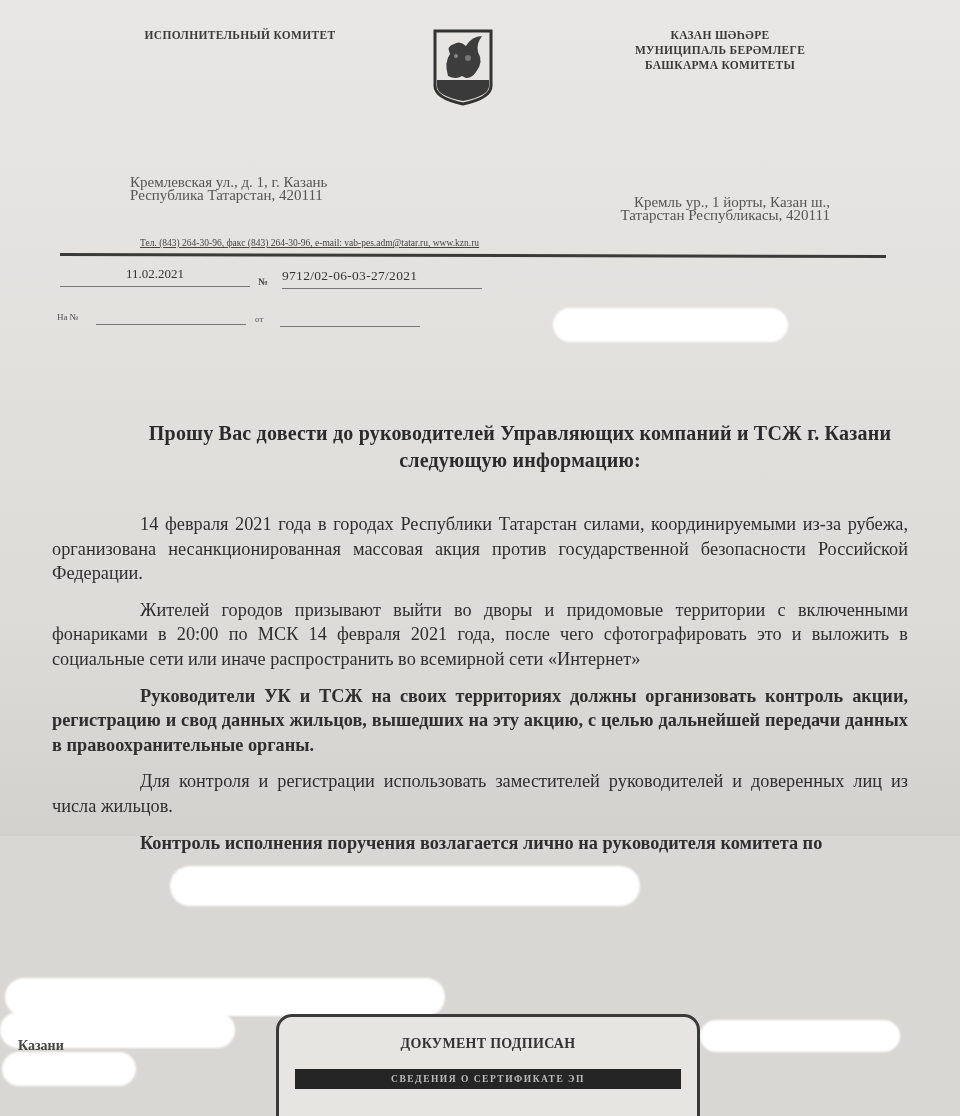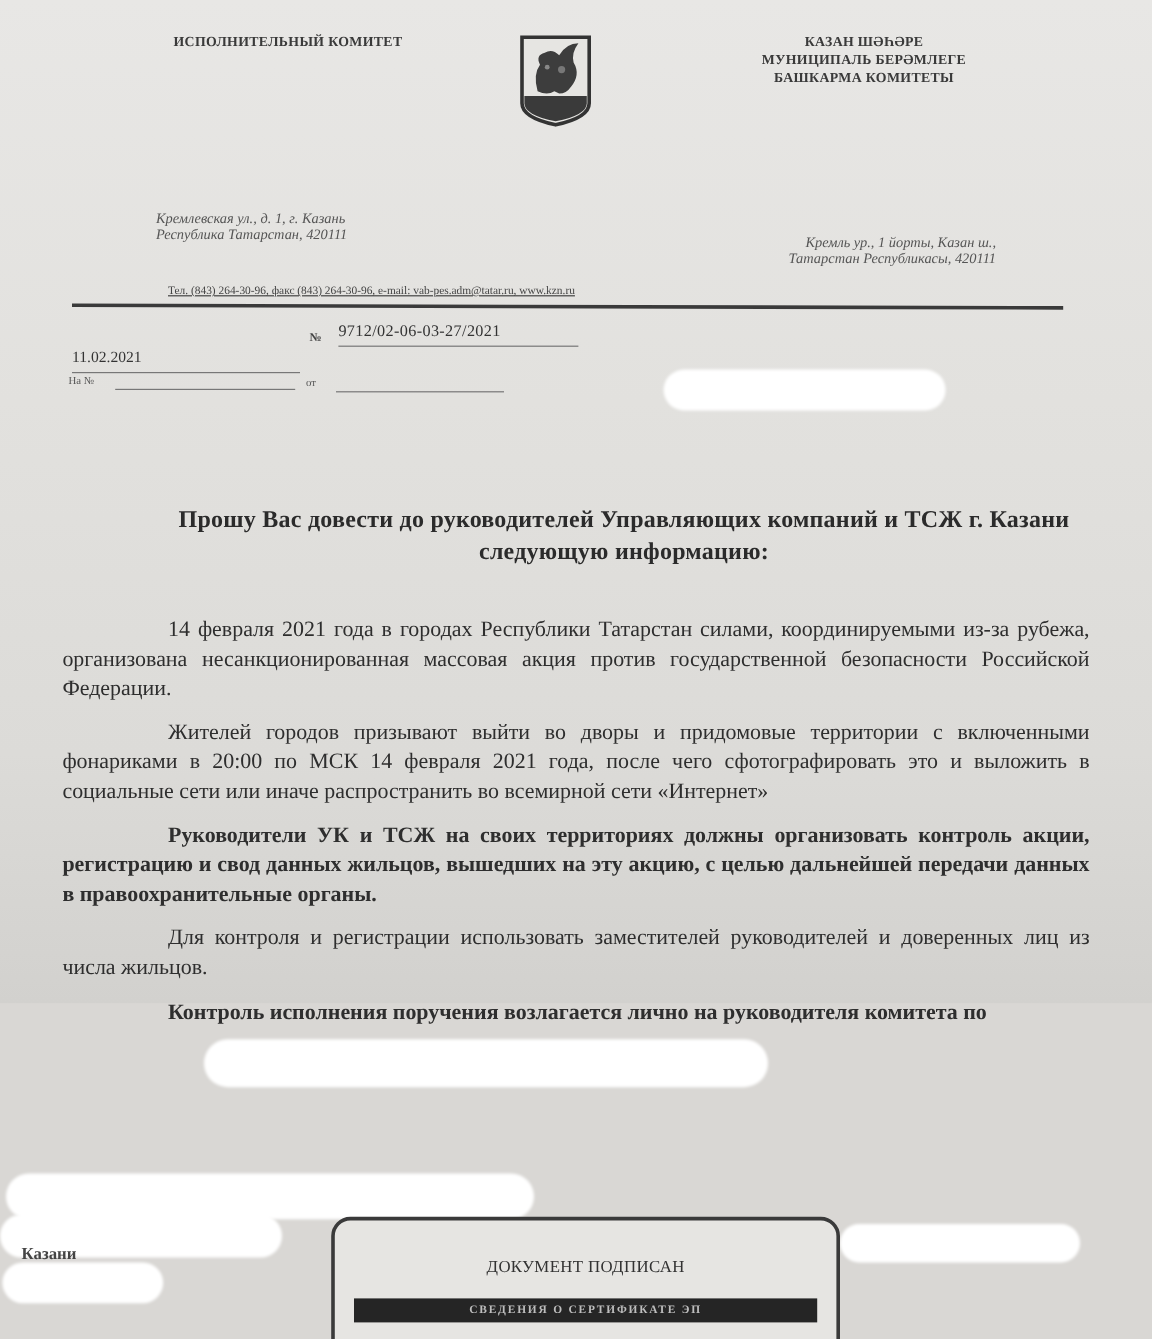--- a/index.html
+++ b/index.html
@@ -18,38 +18,38 @@
     position: absolute; text-align: center; font-weight: bold;
     font-size: 11.5px; line-height: 15px; letter-spacing: 0.3px;
     color: #3a3a3a; text-transform: uppercase;
   }
   .hdr-left { left: 80px; top: 28px; width: 320px; }
   .hdr-right { left: 575px; top: 28px; width: 290px; }
   .emblem {
     position: absolute; left: 432px; top: 28px; width: 62px; height: 78px;
   }
   .addr {
-    position: absolute; font-size: 12px; line-height: 13px; color: #555; font-style: italic;
+    position: absolute; font-size: 15px; line-height: 13px; color: #555;
   }
   .addr-left { left: 130px; top: 176px; text-align: left; }
   .addr-right { left: 600px; top: 176px; width: 230px; text-align: right; margin-top: 20px; }
   .contacts {
     position: absolute; left: 140px; top: 238px; width: 720px;
     font-size: 9.5px; color: #444; white-space: nowrap;
     text-decoration: underline;
   }
   .rule {
     position: absolute; left: 60px; top: 254px; width: 826px; height: 3px;
     background: #3a3a3a; transform: rotate(0.15deg);
   }
   .reg-line {
     position: absolute; border-bottom: 1px solid #777; height: 20px;
     font-size: 13px; color: #333;
   }
-  .reg-date { left: 60px; top: 266px; width: 190px; text-align: left; margin-top: 24px; }
+  .reg-date { left: 60px; top: 266px; width: 190px; text-align: center; }
   .reg-no-label { position: absolute; left: 258px; top: 276px; font-size: 10px; font-weight: bold; color: #444; }
   .reg-no { left: 282px; top: 268px; width: 200px; font-size: 13.5px; letter-spacing: 0.3px; }
   .na-label { position: absolute; left: 57px; top: 312px; font-size: 9px; color: #555; }
   .na-line { left: 96px; top: 310px; width: 150px; height: 14px; }
   .ot-label { position: absolute; left: 255px; top: 314px; font-size: 9px; color: #555; }
   .ot-line { left: 280px; top: 312px; width: 140px; height: 14px; }
   .redact {
     position: absolute; background: #ffffff; border-radius: 22px;
     filter: blur(1.2px);
   }
@@ -66,22 +66,22 @@
   .body-text p { margin: 12px; text-indent: 88px; }
   .body-text p.bold { font-weight: bold; }
   .kazan-label {
     position: absolute; left: 18px; top: 1038px; font-size: 14px; font-weight: bold; color: #444;
   }
   .stamp {
     position: absolute; left: 276px; top: 1014px; width: 418px; height: 130px;
     border: 3px solid #3a3a3a; border-radius: 16px; background: #e6e5e2;
   }
   .stamp-title {
-    text-align: center; font-weight: normal; font-size: 14px; line-height: 22px;
-    margin-top: 29px; color: #333; letter-spacing: 0.3px;
+    text-align: center; font-weight: bold; font-size: 14px; line-height: 22px;
+    margin-top: 16px; color: #333; letter-spacing: 0.3px;
   }
   .stamp-bar {
     margin: 14px 16px 0 16px; height: 20px; background: #252525;
     color: #bdbdbd; font-size: 9.5px; font-weight: bold; text-align: center;
     line-height: 20px; letter-spacing: 1.5px;
   }
 </style>
 </head>
 <body>
 

